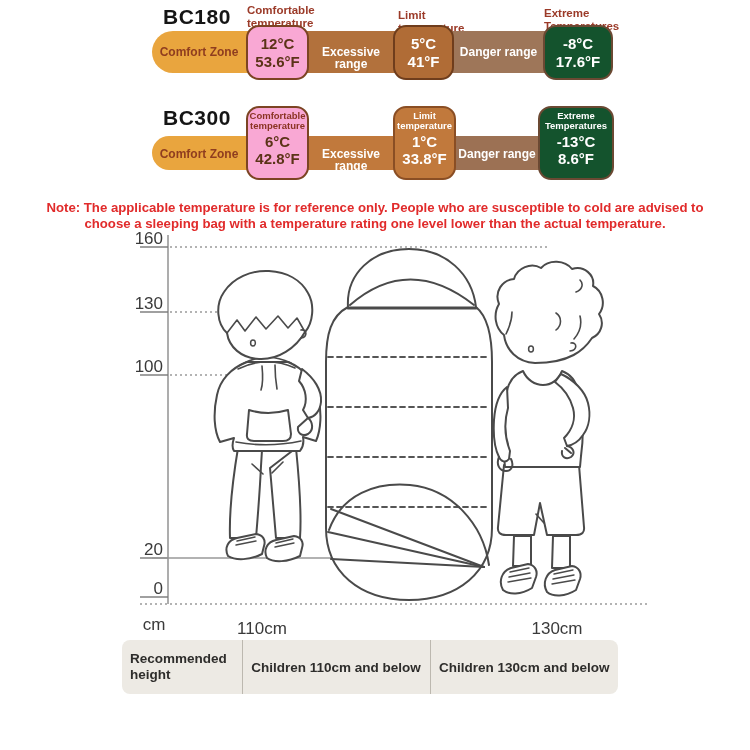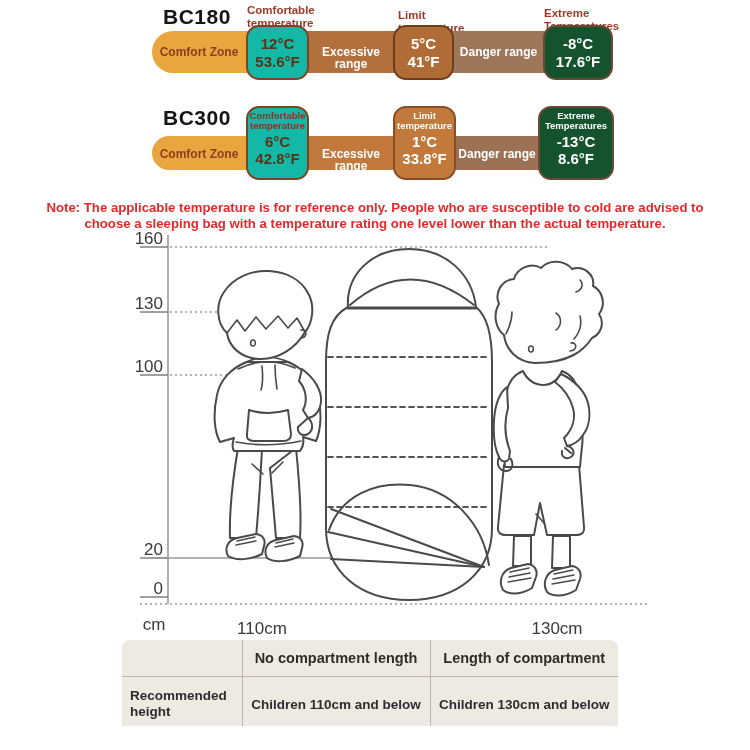--- a/index.html
+++ b/index.html
@@ -30,21 +30,21 @@
   .lbl-white{color:#fff;}
   .row-bc180 .bar-label{top:46px;}
   .row-bc300 .bar-label{top:48px;}
 
   .above-label{position:absolute;width:84px;font-size:11.5px;font-weight:bold;color:#9B3A28;line-height:1.1;}
 
   .vbox{position:absolute;border:2.5px solid #7C4423;border-radius:13px;display:flex;flex-direction:column;
         align-items:center;justify-content:center;box-sizing:border-box;}
   .row-bc180 .vbox{top:25px;height:55px;}
   .row-bc300 .vbox{top:6px;height:74px;justify-content:flex-start;padding-top:3px;}
-  .vbox-amber{background:#14b8a6;}
+  .vbox-amber{background:#f9a8d4;}
   .vbox-orange1{background:#B06C36;border-color:#6F3D1C;}
   .vbox-orange2{background:#C1793C;border-color:#8A4E24;}
   .vbox-taupe{background:#14532d;border-color:#6B4933;}
   .vval{font-size:15px;font-weight:bold;line-height:1.15;color:#5B3317;text-align:center;}
   .vval-white{color:#fff;}
   .vlabel{font-size:9.5px;font-weight:bold;line-height:1.1;text-align:center;margin-bottom:1px;}
   .vlabel-red{color:#8A3322;}
   .vlabel-white{color:#fff;}
 
   
@@ -233,25 +233,20 @@
   </div>
 
   <div class="size-table-wrap">
     <table class="size-table">
       <colgroup>
           <col style="width:120px">
           <col style="width:188px">
           <col style="width:188px">
         </colgroup>
       <tbody>
-          <tr>
-        <th></th>
-        <th>No compartment length</th>
-        <th>Length of compartment</th>
-      </tr>
       <tr>
         <td class="rowlabel">
           <div>Recommended</div>
           <div>height</div>
         </td>
         <td class="cell-rec">Children 110cm and below</td>
         <td class="cell-rec">Children 130cm and below</td>
       </tr>
     </tbody>
       </table>

